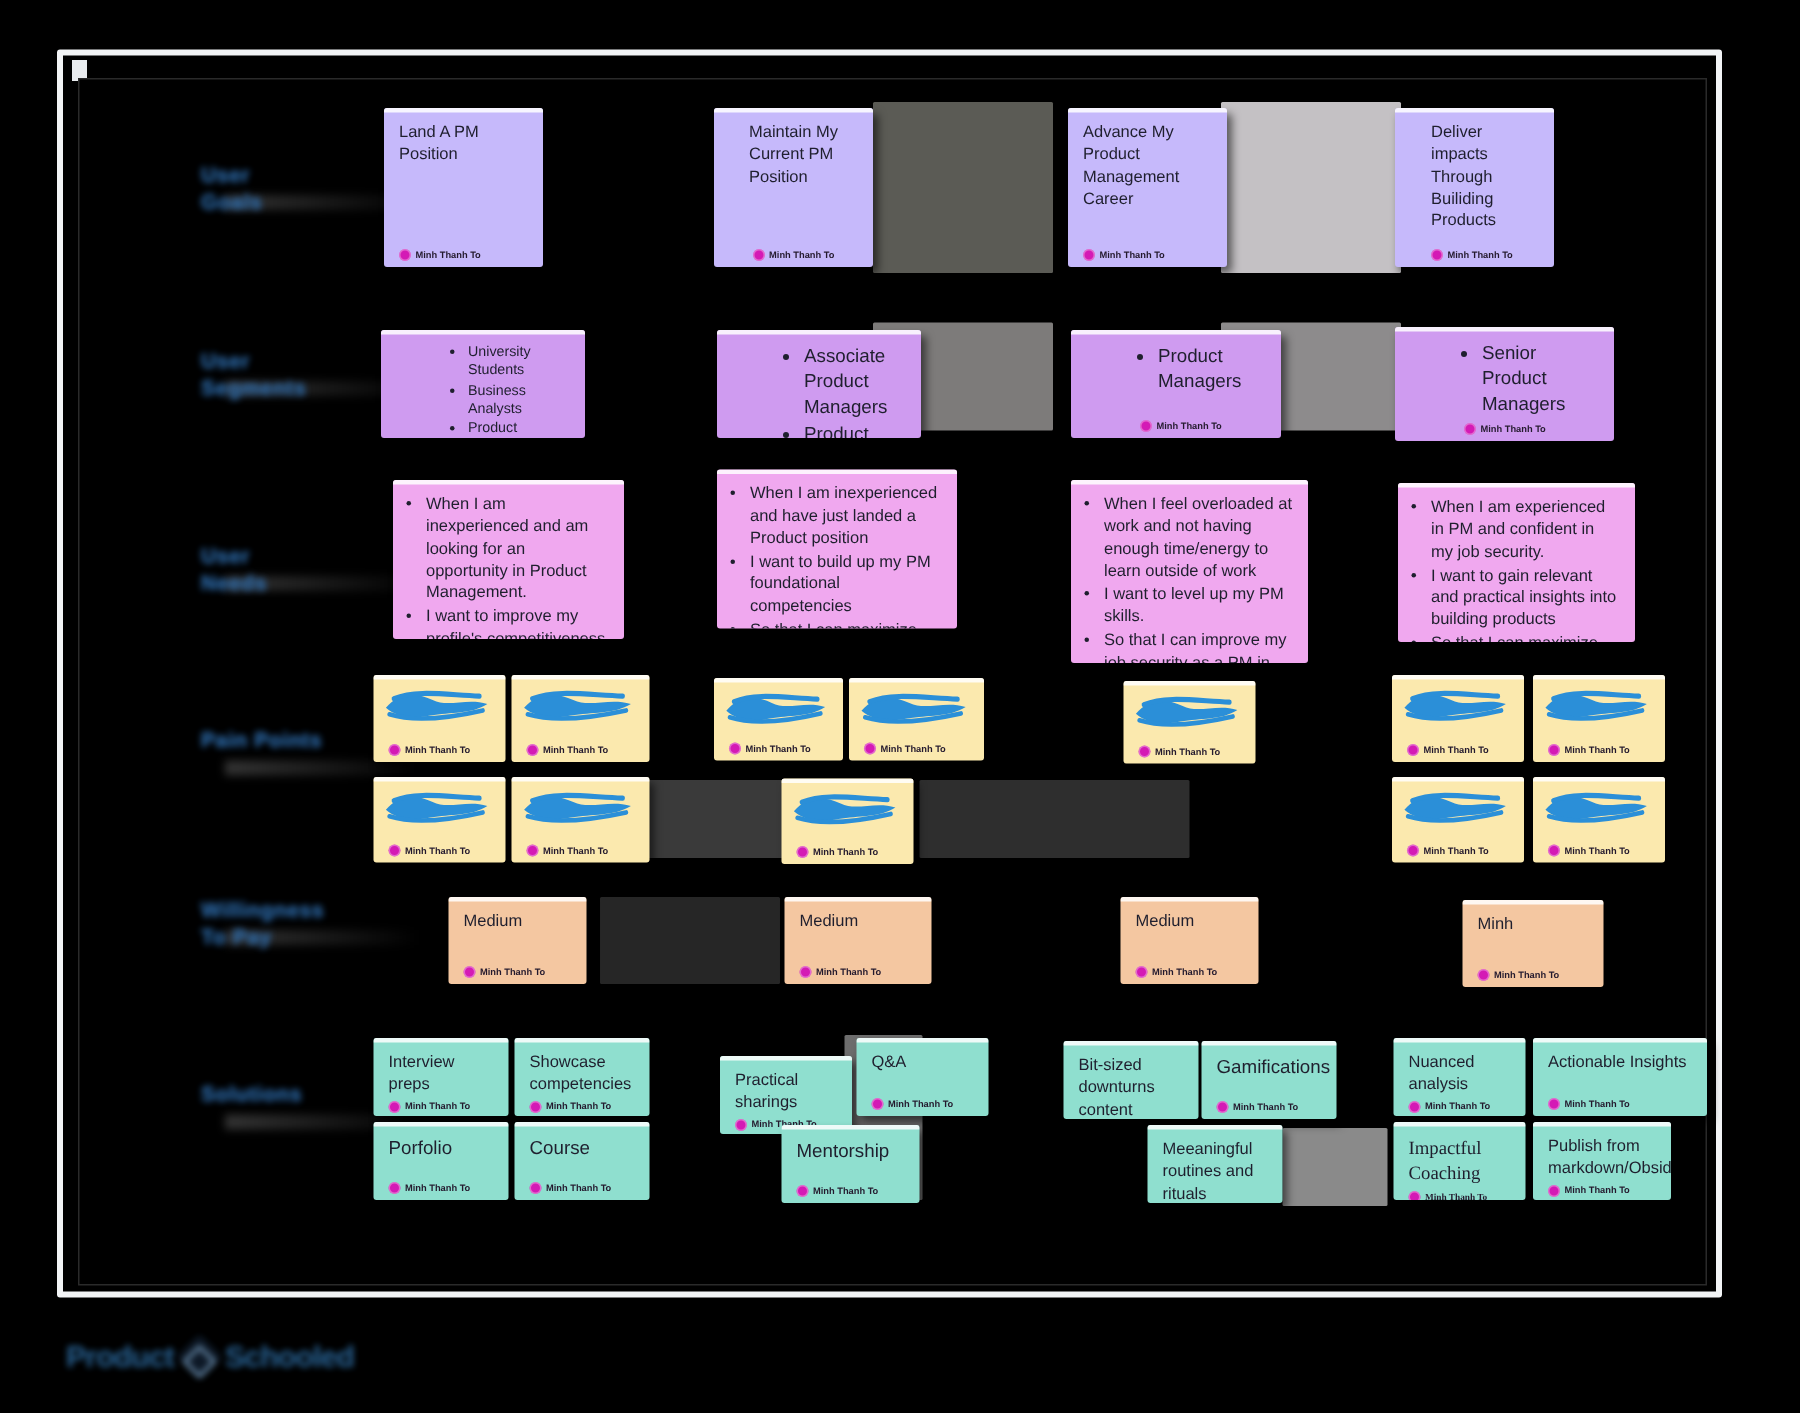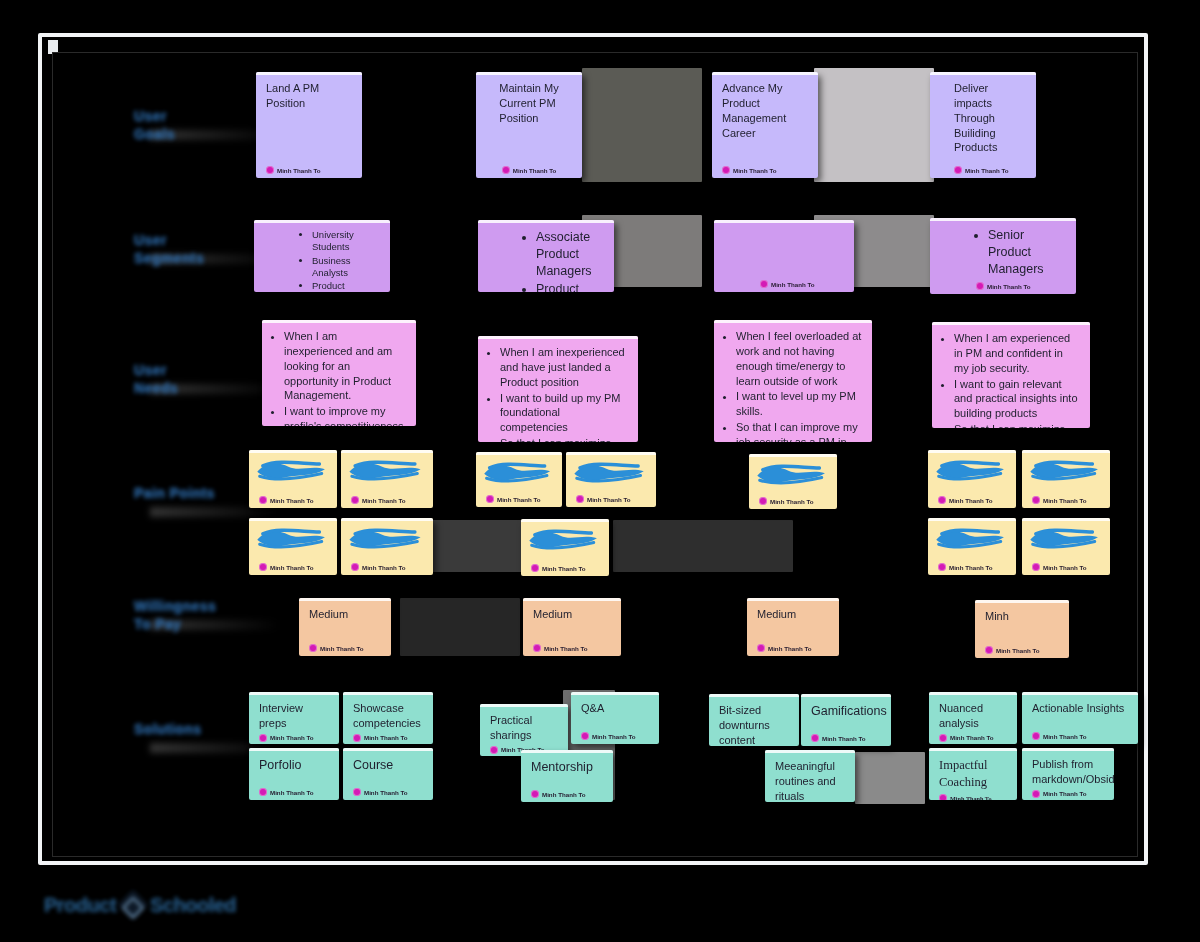--- a/index.html
+++ b/index.html
@@ -262,20 +262,25 @@
             <li>Associate Product Managers</li>
             <li>Product Interns</li>
           </ul>
         </div>
         <div class="author">
           <span class="avatar" style="background: rgb(212, 26, 181);"></span>
           <span>Minh Thanh To</span>
         </div>
       </div>
       <div class="note c-violet big notched" style="left: 714px; top: 220px; width: 140px; height: 72px;">
+        <div class="body">
+          <ul>
+            <li>Product Managers</li>
+          </ul>
+        </div>
         <div class="author">
           <span class="avatar" style="background: rgb(212, 26, 181);"></span>
           <span>Minh Thanh To</span>
         </div>
       </div>
       <div class="note c-violet big notched" style="left: 930px; top: 218px; width: 146px; height: 76px;">
         <div class="body">
           <ul>
             <li>Senior Product Managers</li>
           </ul>
@@ -286,21 +291,21 @@
         </div>
       </div>
       <div class="note c-pink notched" style="left: 262px; top: 320px; width: 154px; height: 106px;">
         <div class="body">
           <ul>
             <li>When I am inexperienced and am looking for an  opportunity in Product Management.</li>
             <li>I want to improve my profile's competitiveness</li>
           </ul>
         </div>
       </div>
-      <div class="note c-pink notched" style="left: 478px; top: 336px; width: 160px; height: 106px;">
+      <div class="note c-pink notched" style="left: 478px; top: 313px; width: 160px; height: 106px;">
         <div class="body">
           <ul>
             <li>When I am inexperienced and have just landed a Product position</li>
             <li>I want to build up my PM foundational competencies</li>
             <li>So that I can maximize the likelihood of me keeping my current PM position</li>
           </ul>
         </div>
       </div>
       <div class="note c-pink notched" style="left: 714px; top: 320px; width: 158px; height: 122px;">
         <div class="body">

